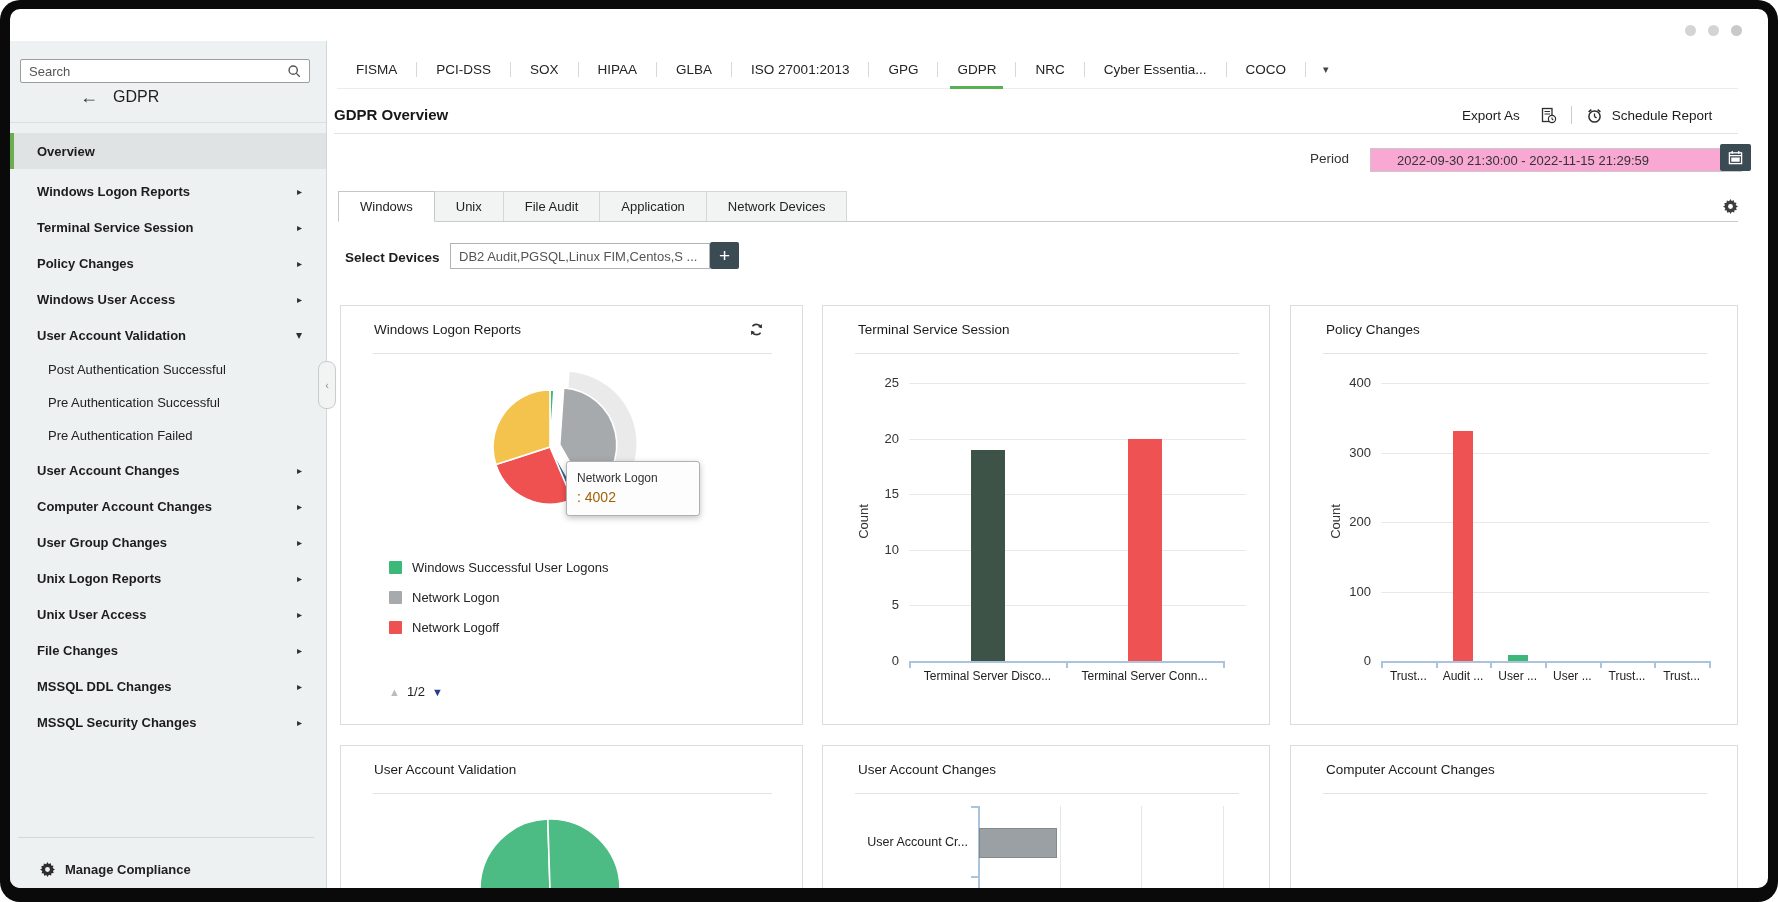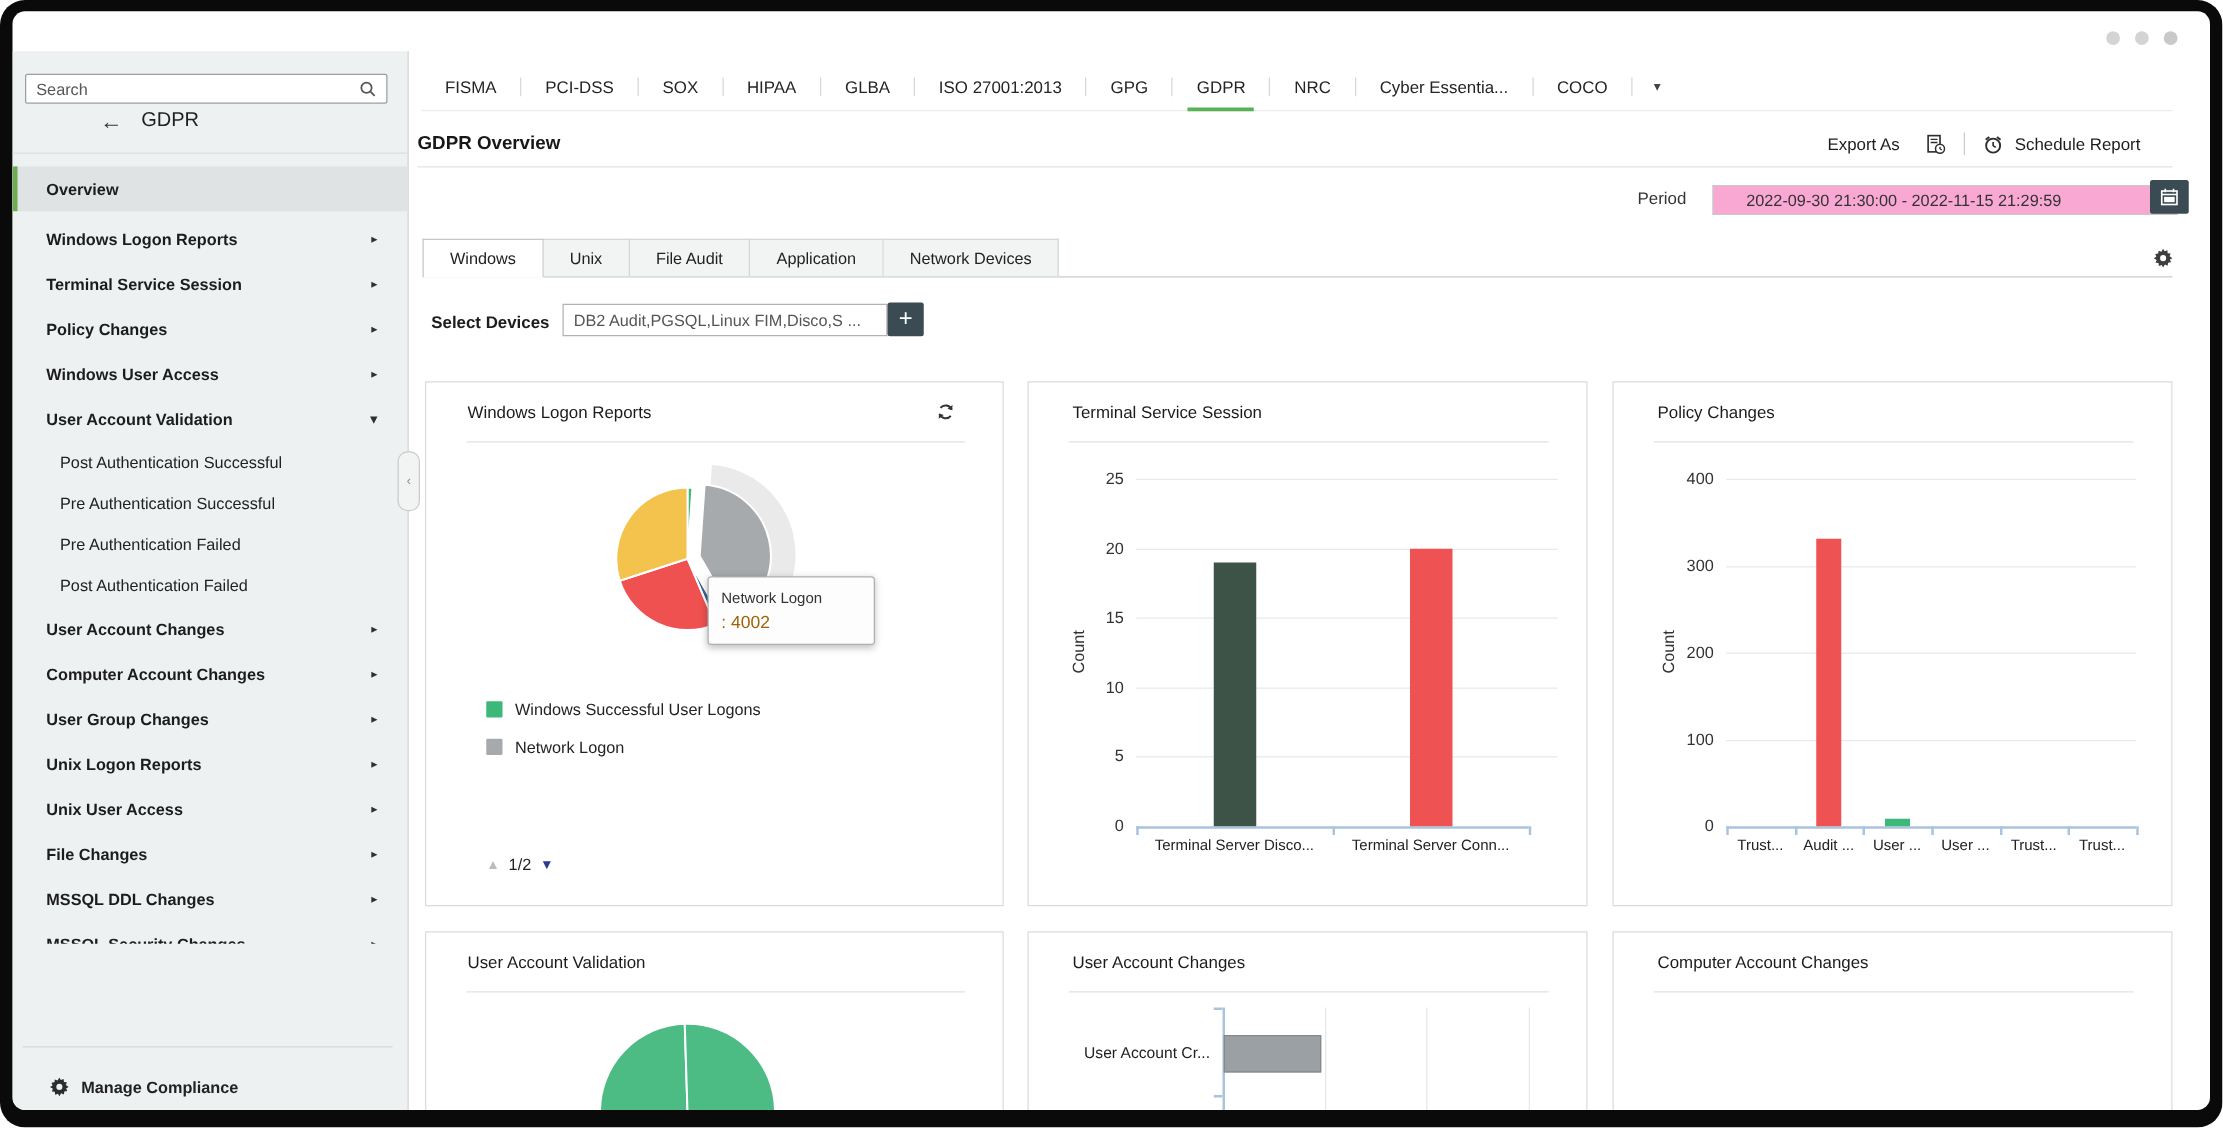--- a/index.html
+++ b/index.html
@@ -169,23 +169,20 @@
             <span class="arrow down">▾</span>
           </div>
           <div class="menu-item sub">
             <span>Post Authentication Successful</span>
           </div>
           <div class="menu-item sub">
             <span>Pre Authentication Successful</span>
           </div>
           <div class="menu-item sub">
             <span>Pre Authentication Failed</span>
-          </div>
-          <div class="menu-item sub">
-            <span>Post Authentication Failed</span>
           </div>
           <div class="menu-item">
             <span>User Account Changes</span>
             <span class="arrow">▸</span>
           </div>
           <div class="menu-item">
             <span>Computer Account Changes</span>
             <span class="arrow">▸</span>
           </div>
           <div class="menu-item">
@@ -267,21 +264,21 @@
         <div class="dtab">Application</div>
         <div class="dtab">Network Devices</div>
         <span class="gear">
           <svg width="15" height="15" viewBox="0 0 16 16">
             <path fill="#3d3d3d" fill-rule="evenodd" d="M8 0l1.2 2.2 2.4-.9.3 2.5 2.5.3-.9 2.4L16 8l-2.2 1.2.9 2.4-2.5.3-.3 2.5-2.4-.9L8 16l-1.2-2.2-2.4.9-.3-2.5-2.5-.3.9-2.4L0 8l2.2-1.2-.9-2.4 2.5-.3.3-2.5 2.4.9zM8 10.6a2.6 2.6 0 1 0 0-5.2 2.6 2.6 0 0 0 0 5.2z"></path>
           </svg>
         </span>
       </div>
 
     <div class="seldev-label">Select Devices</div>
-    <div class="seldev-input">DB2 Audit,PGSQL,Linux FIM,Disco,S ...</div>
+    <div class="seldev-input">DB2 Audit,PGSQL,Linux FIM,Centos,S ...</div>
     <div class="seldev-btn">+</div>
 
     <div class="card" style="left:330px;top:296px;width:463px;height:420px;">
       <div class="card-title">Windows Logon Reports</div>
       <div class="refresh">
         <svg width="15" height="15" viewBox="0 0 16 16">
           <path d="M13.2 6.2 A5.6 5.6 0 0 0 3.6 4.6" fill="none" stroke="#333" stroke-width="1.7"></path>
           <path d="M13.9 2.2 L13.6 6.7 L9.6 5.4 Z" fill="#333"></path>
           <path d="M2.8 9.8 A5.6 5.6 0 0 0 12.4 11.4" fill="none" stroke="#333" stroke-width="1.7"></path>
           <path d="M2.1 13.8 L2.4 9.3 L6.4 10.6 Z" fill="#333"></path>
@@ -303,20 +300,24 @@
         <div class="tt-val">: 4002</div>
       </div>
       <div class="legend" id="pie1-legend">
           <div class="legend-row">
             <span class="legend-swatch" style="background: rgb(60, 184, 120);"></span>
             <span class="legend-label">Windows Successful User Logons</span>
           </div>
           <div class="legend-row">
             <span class="legend-swatch" style="background: rgb(167, 170, 172);"></span>
             <span class="legend-label">Network Logon</span>
+          </div>
+          <div class="legend-row">
+            <span class="legend-swatch" style="background: rgb(239, 81, 81);"></span>
+            <span class="legend-label">Network Logoff</span>
           </div>
         </div>
       <div class="pager">
         <span class="pg-up">▲</span>
         <span>1/2</span>
         <span class="pg-down">▼</span>
       </div>
     </div>
 
     <div class="card" style="left:812px;top:296px;width:448px;height:420px;">

